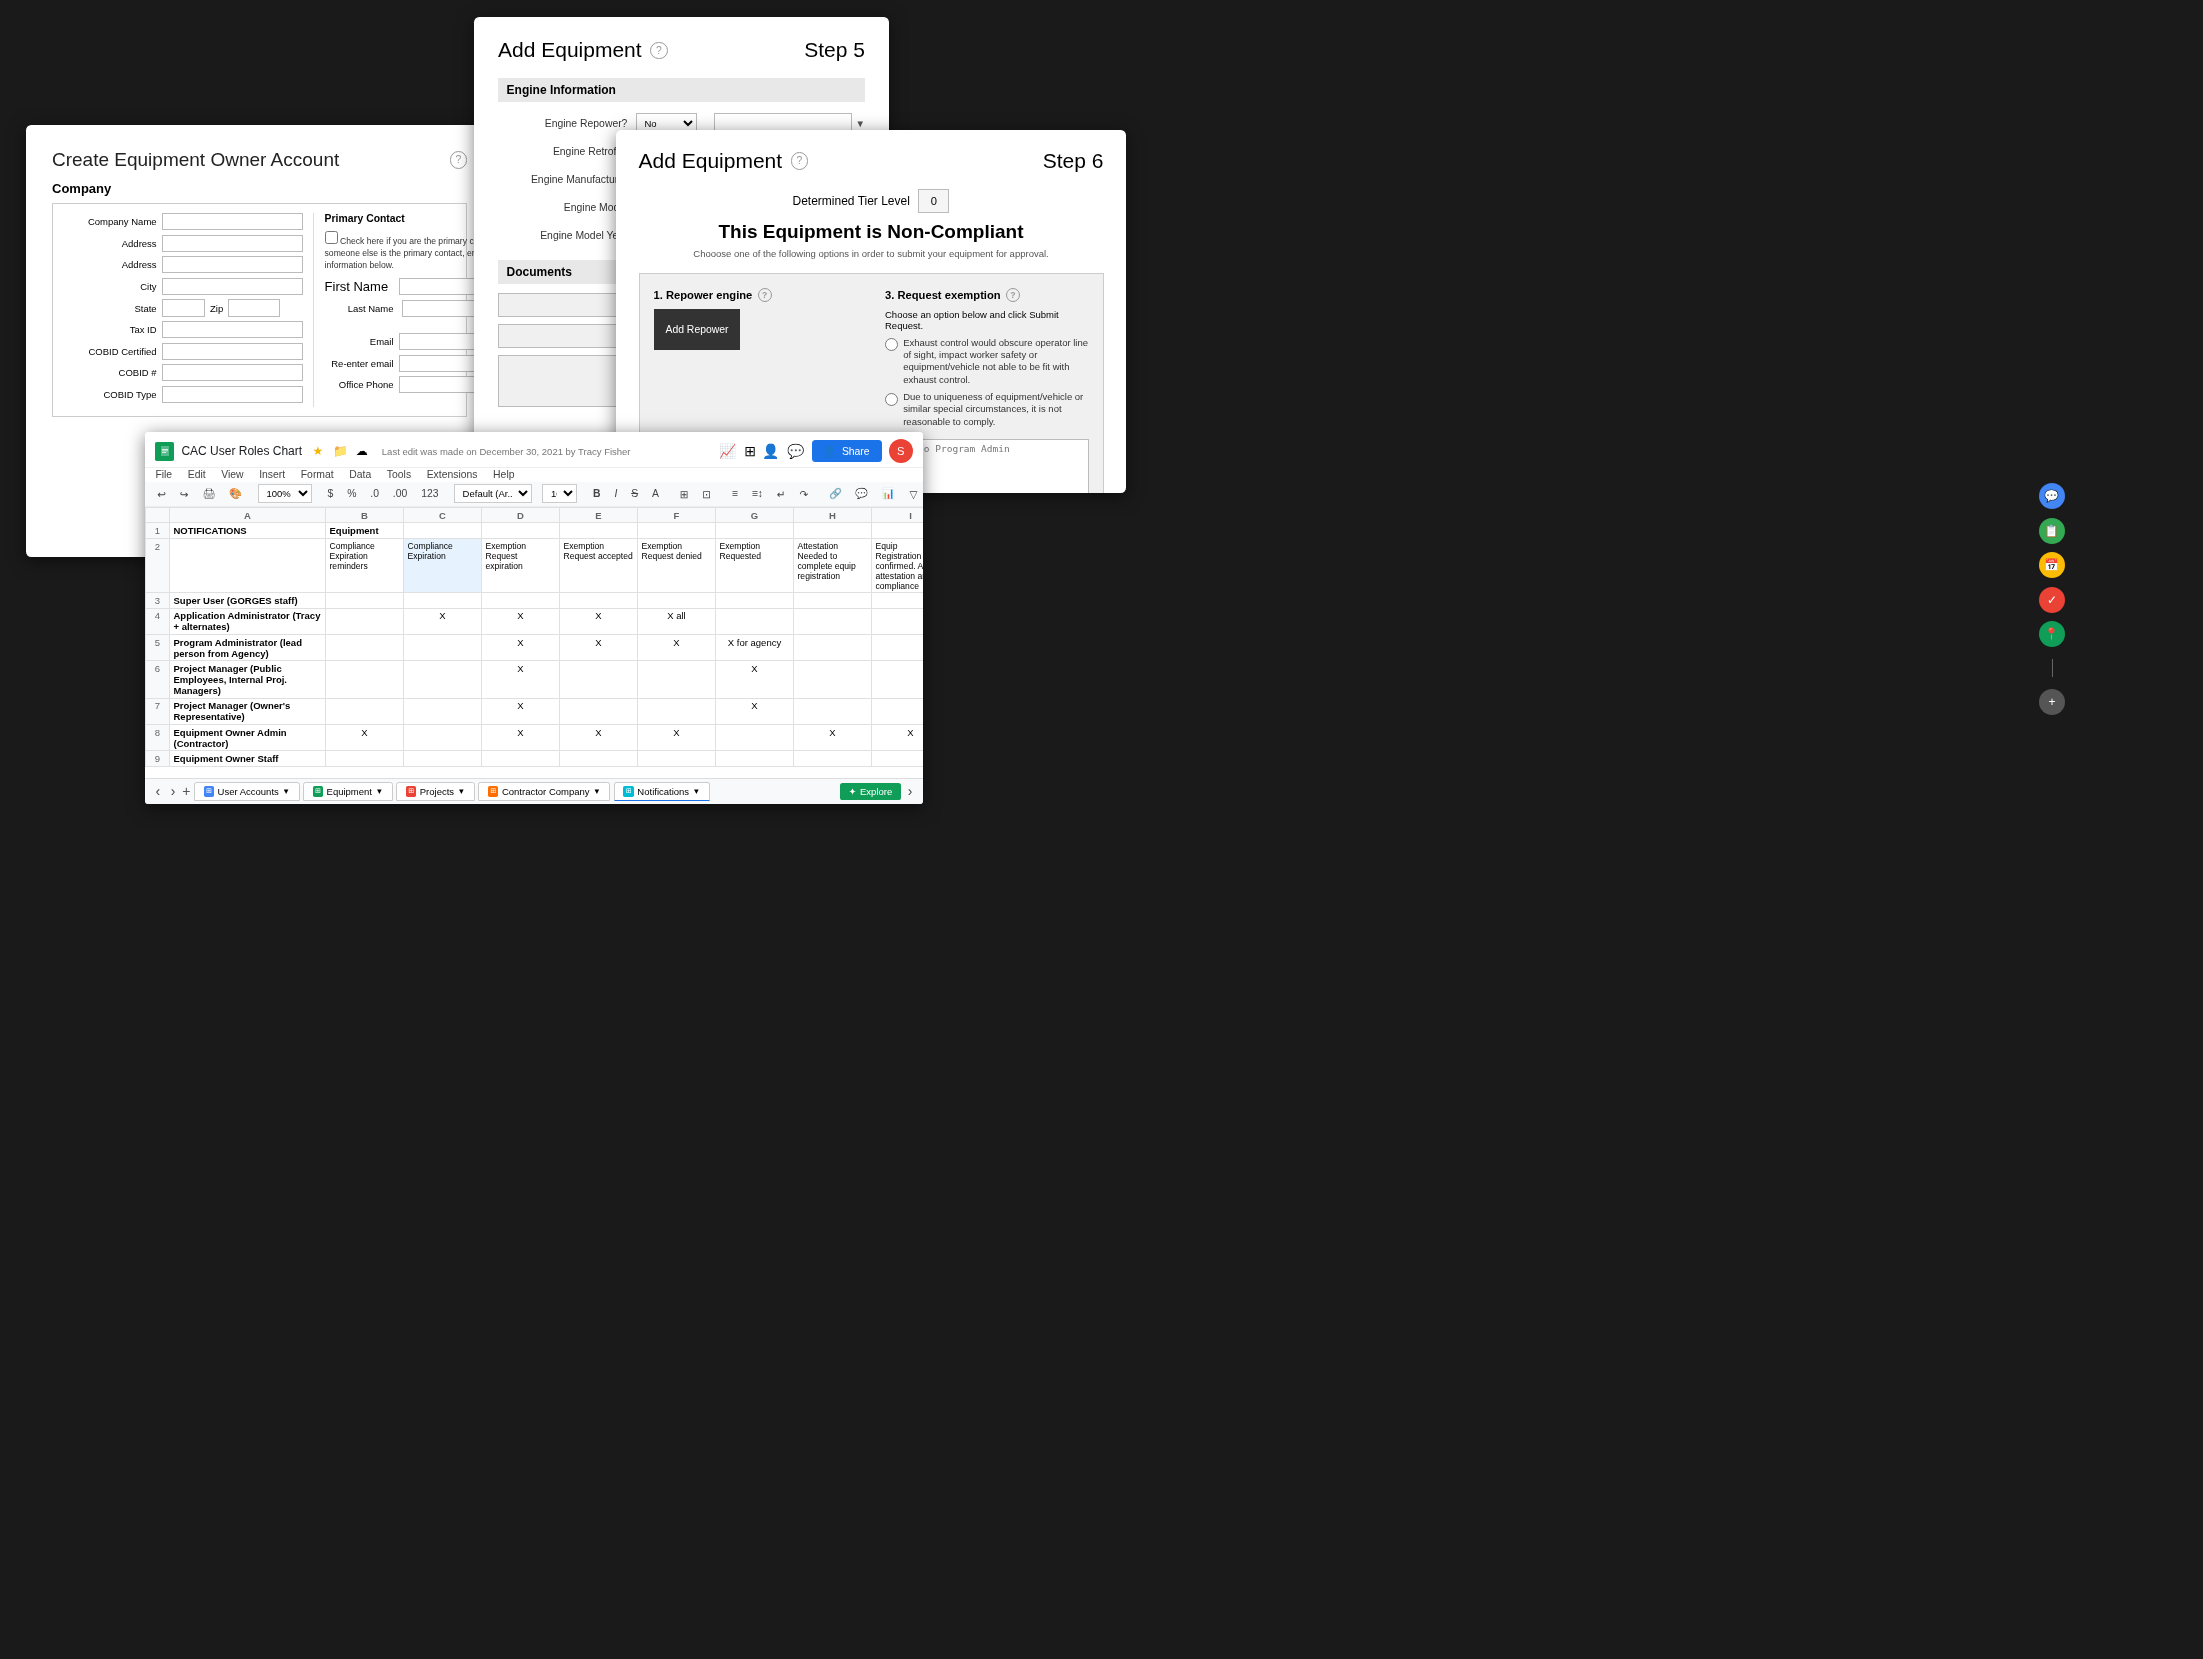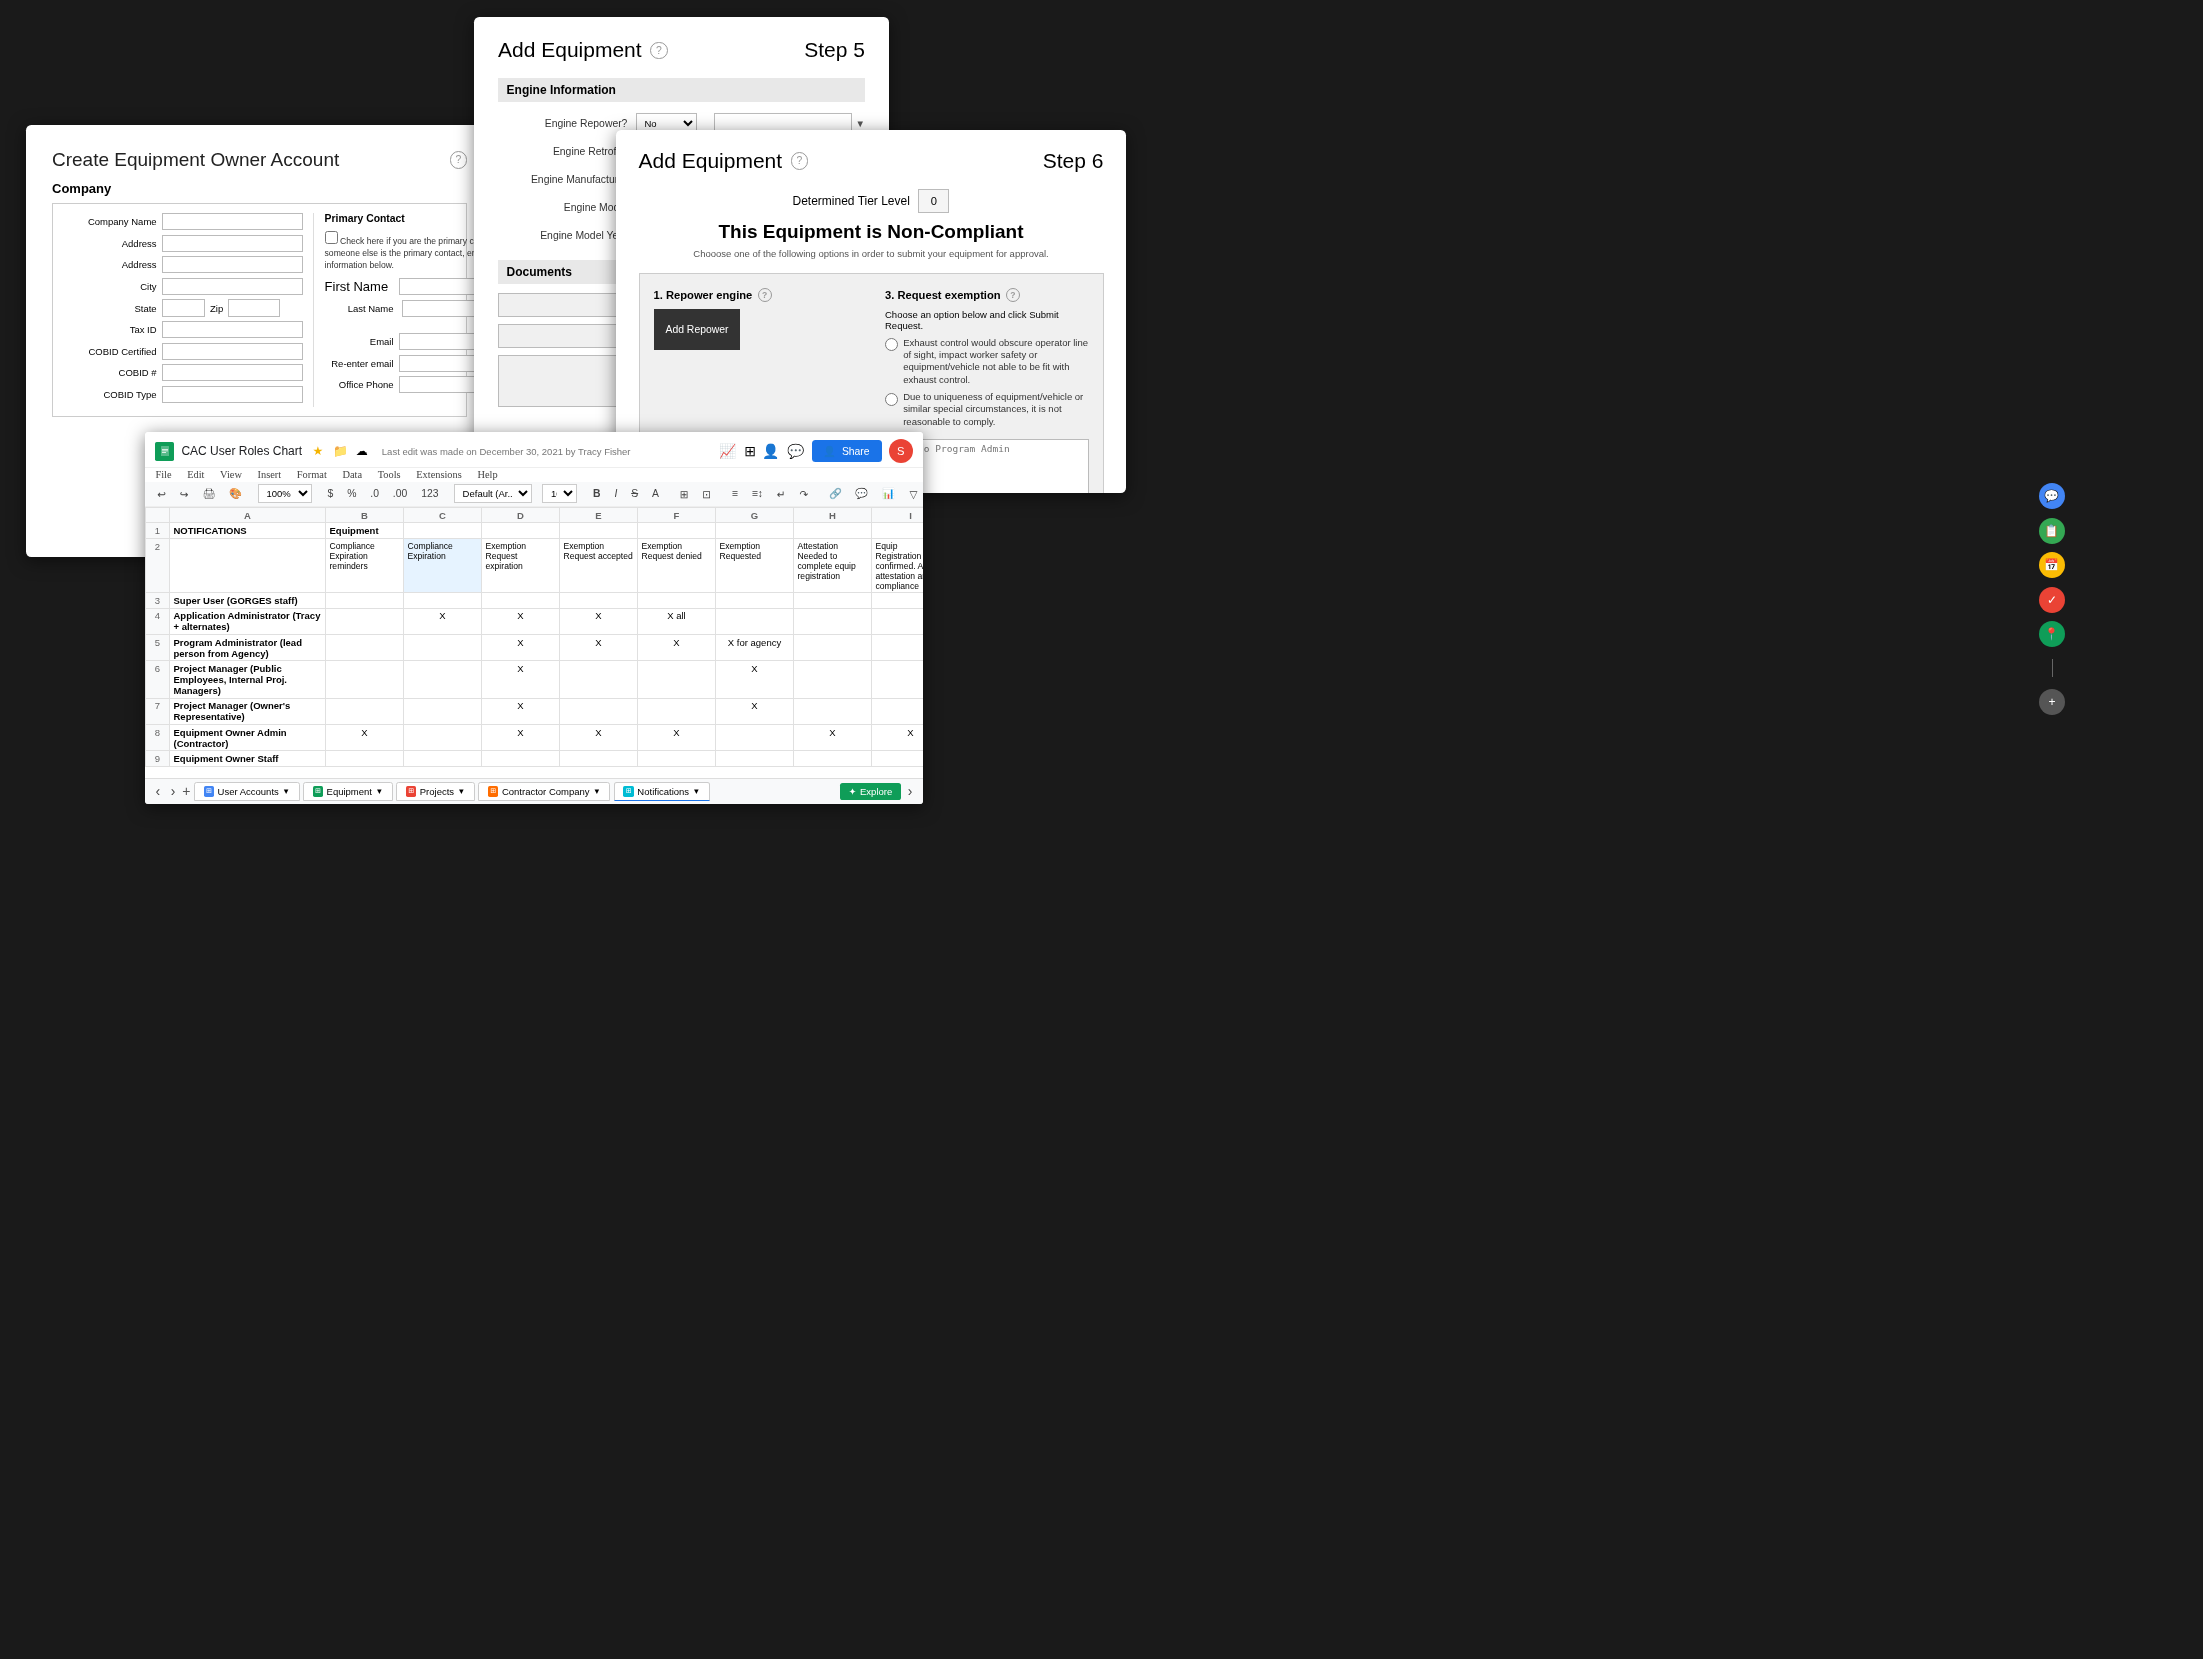--- a/index.html
+++ b/index.html
@@ -315,21 +315,21 @@
       font-size: 11.2px;
       font-weight: 500;
     }
     .sheets-menu {
       display: flex;
       gap: 15.6px;
       padding: 1.7px 10.4px 1.7px;
       font-size: 10.4px;
       color: #444;
     }
-    .sheets-menu span { cursor: pointer; font-family: Liberation Serif, serif; }
+    .sheets-menu span { cursor: pointer; }
     .sheets-formula-bar {
       display: flex;
       align-items: center;
       padding: 1.7px 10.4px;
       gap: 7px;
       border-bottom: 0.9px solid #ddd;
       font-size: 10.4px;
     }
     .cell-ref {
       width: 43px;

